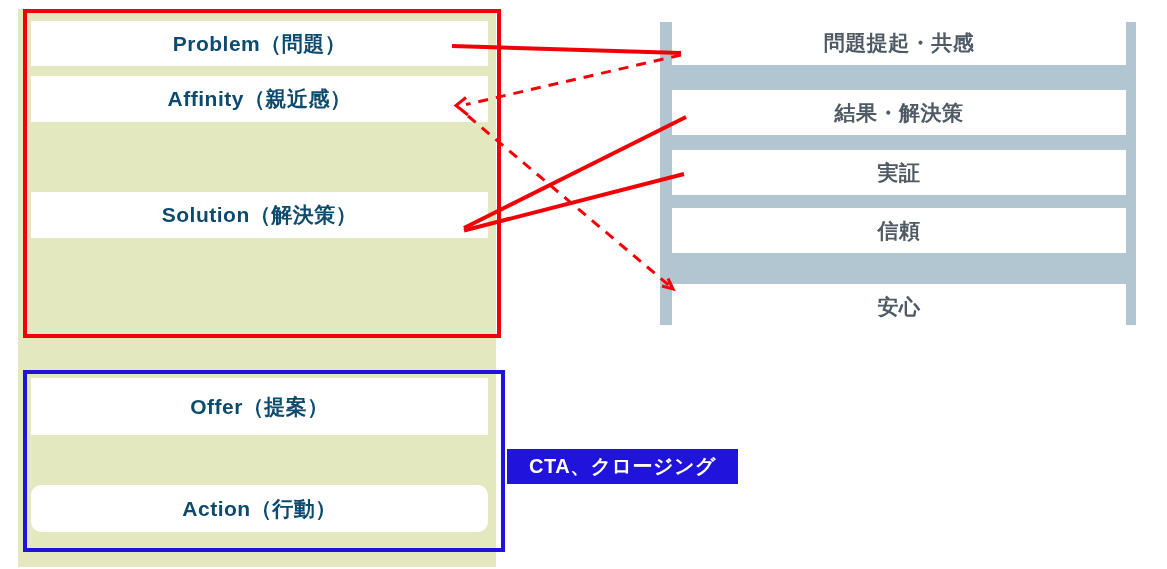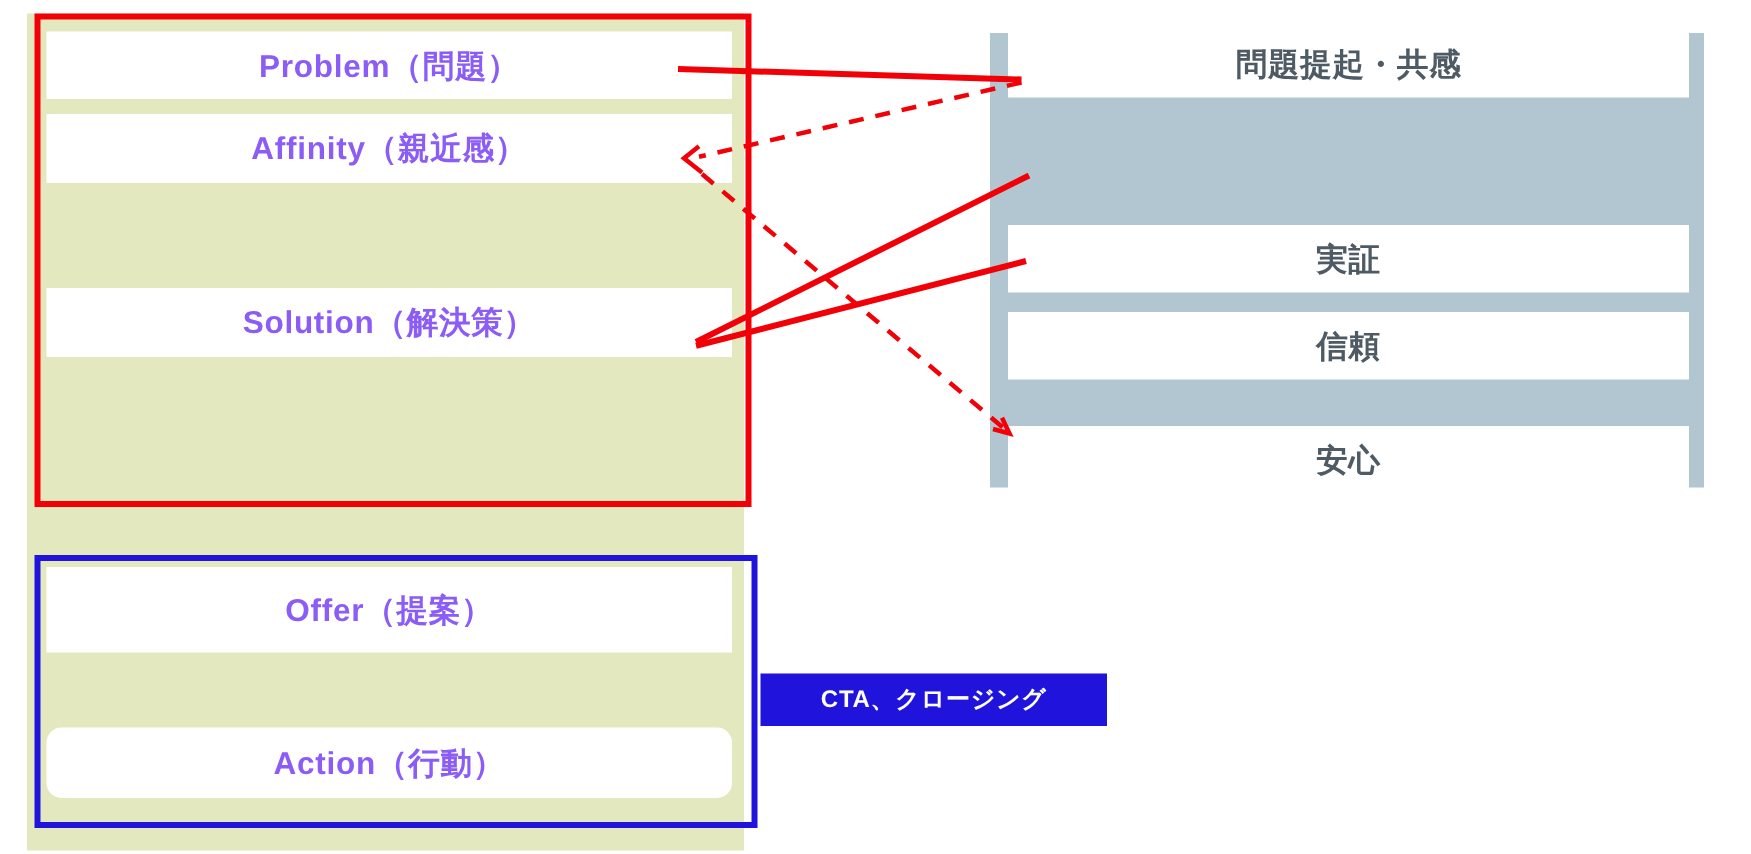--- a/index.html
+++ b/index.html
@@ -9,21 +9,21 @@
   }
   
   .khaki-col { position:absolute; left:18px; top:9px; width:478px; height:558px; background:#e4e8be; }
   
   .red-box  { position:absolute; left:23px; top:9px;   width:478px; height:329px; border:4px solid #f20007; box-sizing:border-box; }
   .blue-box { position:absolute; left:23px; top:370px; width:482px; height:182px; border:4px solid #2013dc; box-sizing:border-box; }
   
   .lrow {
     position:absolute; left:31px; width:457px; height:46px; background:#ffffff;
     display:flex; align-items:center; justify-content:center;
-    font-weight:bold; font-size:21px; color:#8b5cf6; letter-spacing:0.5px;
+    font-weight:bold; font-size:21px; color:#0c4a6e; letter-spacing:0.5px;
   }
   .lrow.r-problem  { top:21px;  height:45px; }
   .lrow.r-affinity { top:76px; }
   .lrow.r-solution { top:192px; }
   .lrow.r-offer    { top:378px; height:57px; }
   .lrow.r-narrow   { top:430px; height:47px; }
   .lrow.r-action   { top:485px; height:47px;border-radius:10px; }
   
   .steel-col { position:absolute; left:660px; top:22px; width:476px; height:303px; background:#b2c6d1; }
   .rrow {
@@ -32,21 +32,21 @@
     font-weight:bold; font-size:21px; color:#4e5a64; letter-spacing:0.5px;
   }
   .rrow.r1 { top:20px; }
   .rrow.r2 { top:90px; }
   .rrow.r3 { top:150px; }
   .rrow.r4 { top:208px; }
   .rrow.r5 { top:267px;margin-top:17px; }
   
   .cta-label {
     position:absolute; left:507px; top:449px; width:231px; height:35px;
-    background:#2013dc; color:#ffffff; font-weight:bold; font-size:16px;
+    background:#2013dc; color:#ffffff; font-weight:bold; font-size:20px;
     display:flex; align-items:center; justify-content:center; letter-spacing:0.5px;
   }
   
   .overlay { position:absolute; left:0; top:0; width:1167px; height:569px; pointer-events:none; }
   .ln-solid  { stroke:#f20007; stroke-width:4; }
   .ln-dashed { stroke:#f20007; stroke-width:3; stroke-dasharray:10 8; }
   .ln-arrow  { stroke:#f20007; stroke-width:3; fill:none; }
 </style>
 </head>
 <body>
@@ -59,20 +59,21 @@
   <div class="lrow r-problem">Problem（問題）</div>
   <div class="lrow r-affinity">Affinity（親近感）</div>
   <div class="lrow r-solution">Solution（解決策）</div>
 
   <div class="blue-box"></div>
   <div class="lrow r-offer">Offer（提案）</div>
   <div class="lrow r-action">Action（行動）</div>
 
   <div class="steel-col"></div>
   <div class="rrow r1">問題提起・共感</div>
+  <div class="rrow r2">結果・解決策</div>
   <div class="rrow r3">実証</div>
   <div class="rrow r4">信頼</div>
   <div class="rrow r5">安心</div>
 
   <div class="cta-label">CTA、クロージング</div>
 
   <svg class="overlay" viewBox="0 0 1167 569" xmlns="http://www.w3.org/2000/svg">
     <line class="ln-solid" x1="452" y1="46" x2="681" y2="53"></line>
     <line class="ln-dashed" x1="681" y1="55" x2="466" y2="104.5"></line>
     <polyline class="ln-arrow" points="466,97.5 456,105.5 468,115"></polyline>

